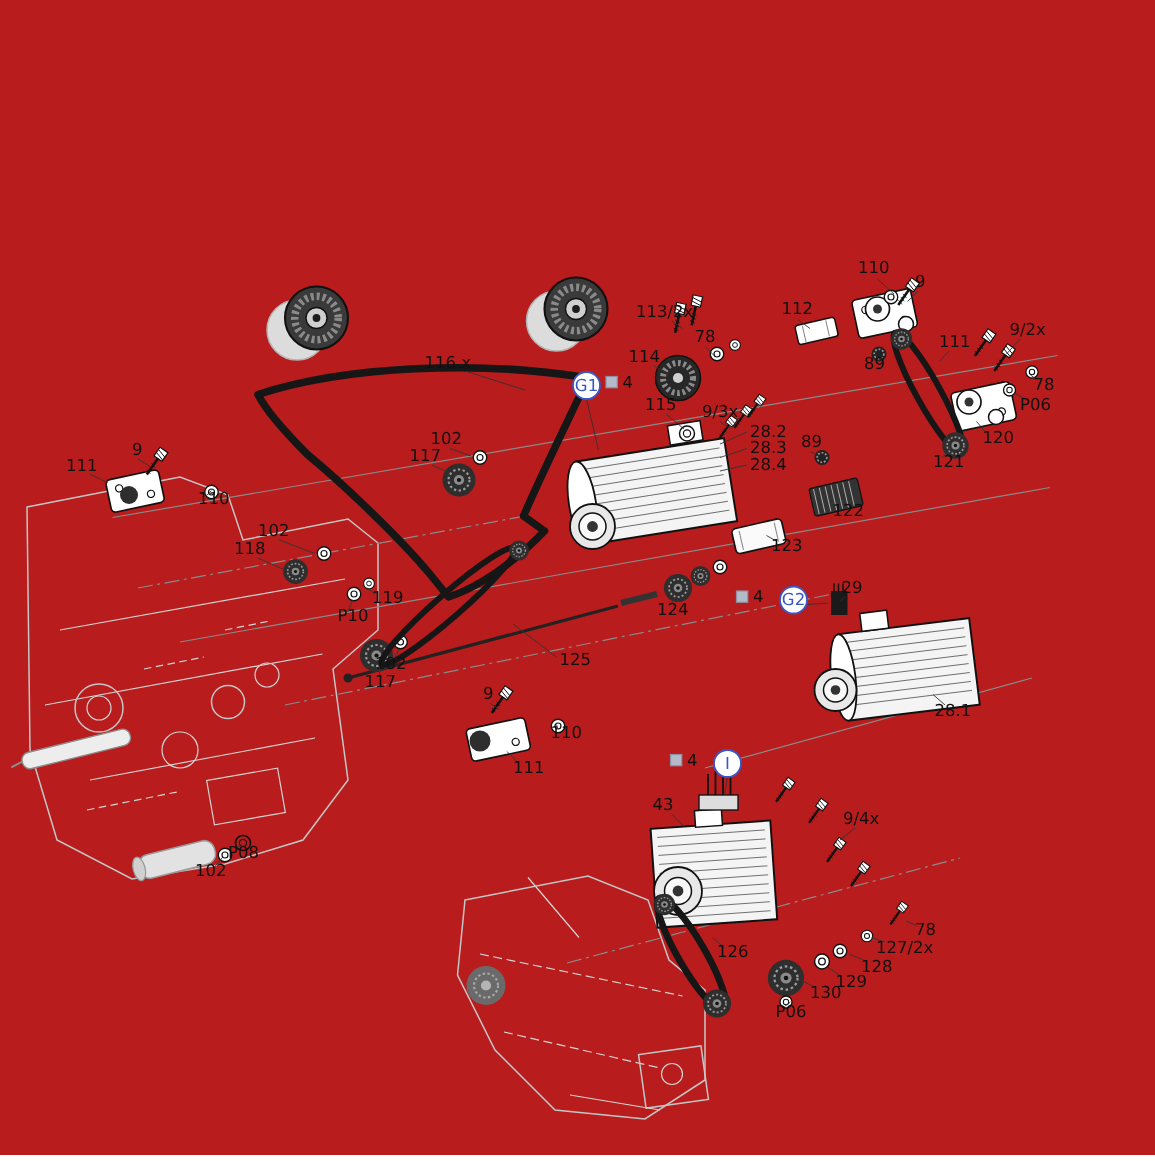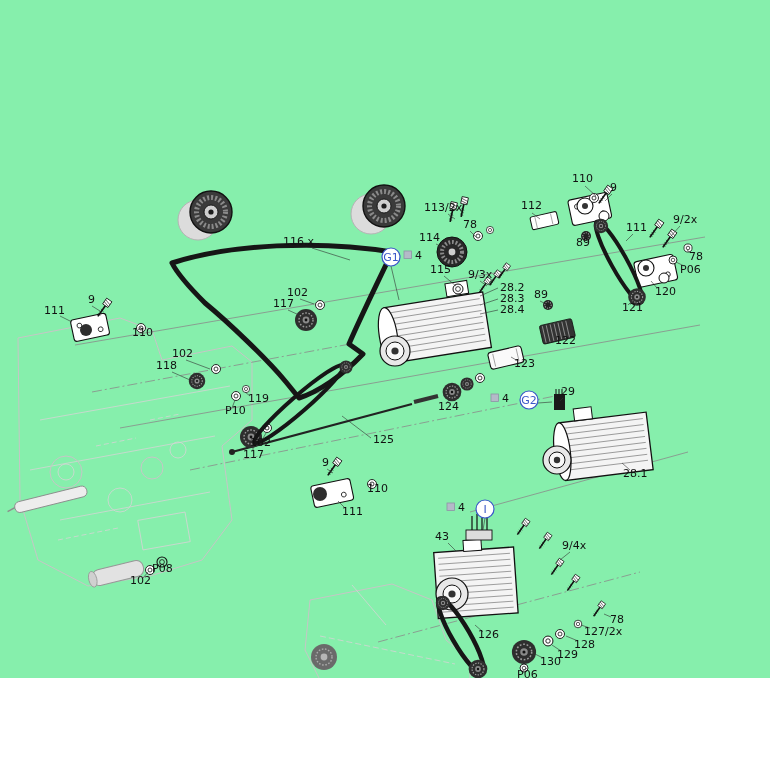--- a/index.html
+++ b/index.html
@@ -1,16 +1,16 @@
 <!DOCTYPE html>
 <html><head>
 <meta charset="utf-8">
 <style>
   html,body{margin:0;padding:0;background:#fff;}
-  #stage{position:relative;width:770px;height:678px;background:#86efac;overflow:hidden;
+  #stage{position:relative;width:770px;height:770px;background:#b91c1c;overflow:hidden;
          font-family:"DejaVu Sans",sans-serif;}
   svg{display:block;}
   .lbl{font:11px "DejaVu Sans",sans-serif;fill:#111;}
   .callout-lbl{font:11px "DejaVu Sans",sans-serif;fill:#3a57c8;text-anchor:middle;}
   .callout-circle{fill:#fff;stroke:#3a57c8;stroke-width:1.2;}
   .leader{stroke:#333;stroke-width:0.6;fill:none;}
   .qty-square{fill:#b4bac8;stroke:#8d93a5;stroke-width:0.8;}
   .faint{stroke:#c6c6c6;fill:none;stroke-width:1;}
   .faint2{stroke:#d4d4d4;fill:none;stroke-width:0.8;}
   .axis{stroke:#8a8a8a;stroke-width:0.8;fill:none;}

